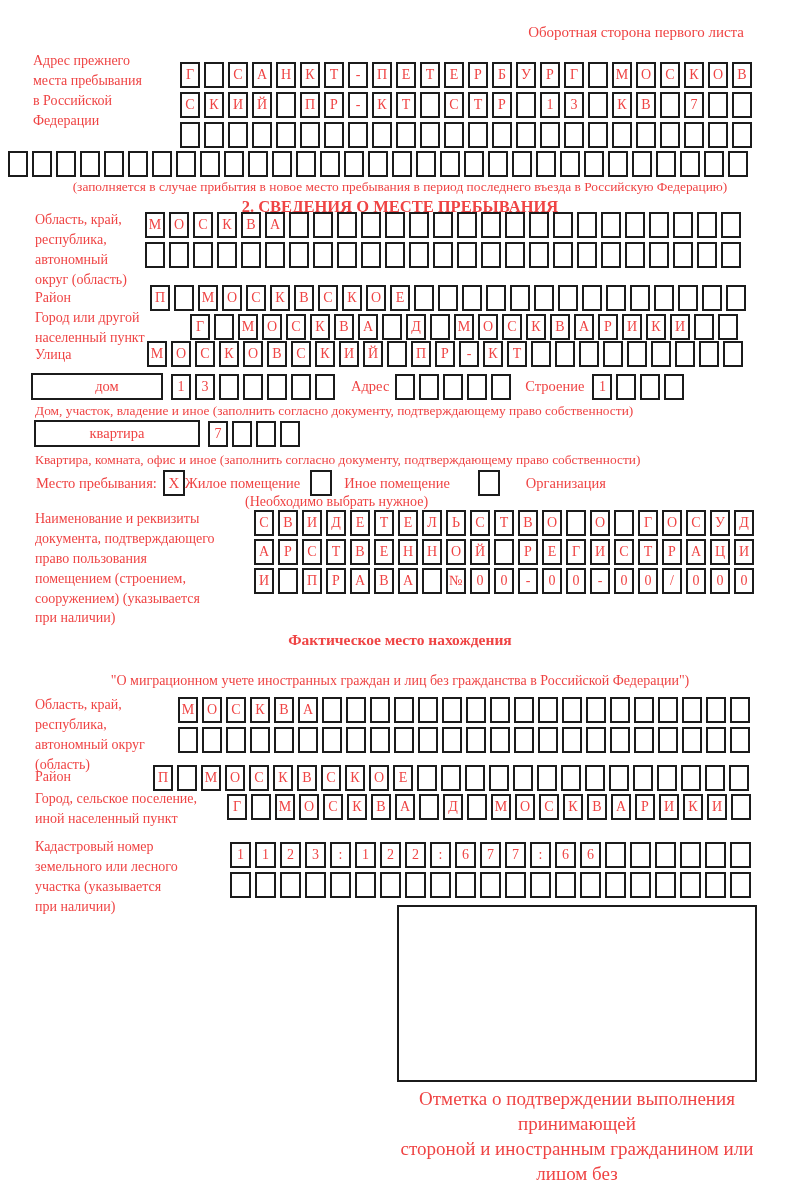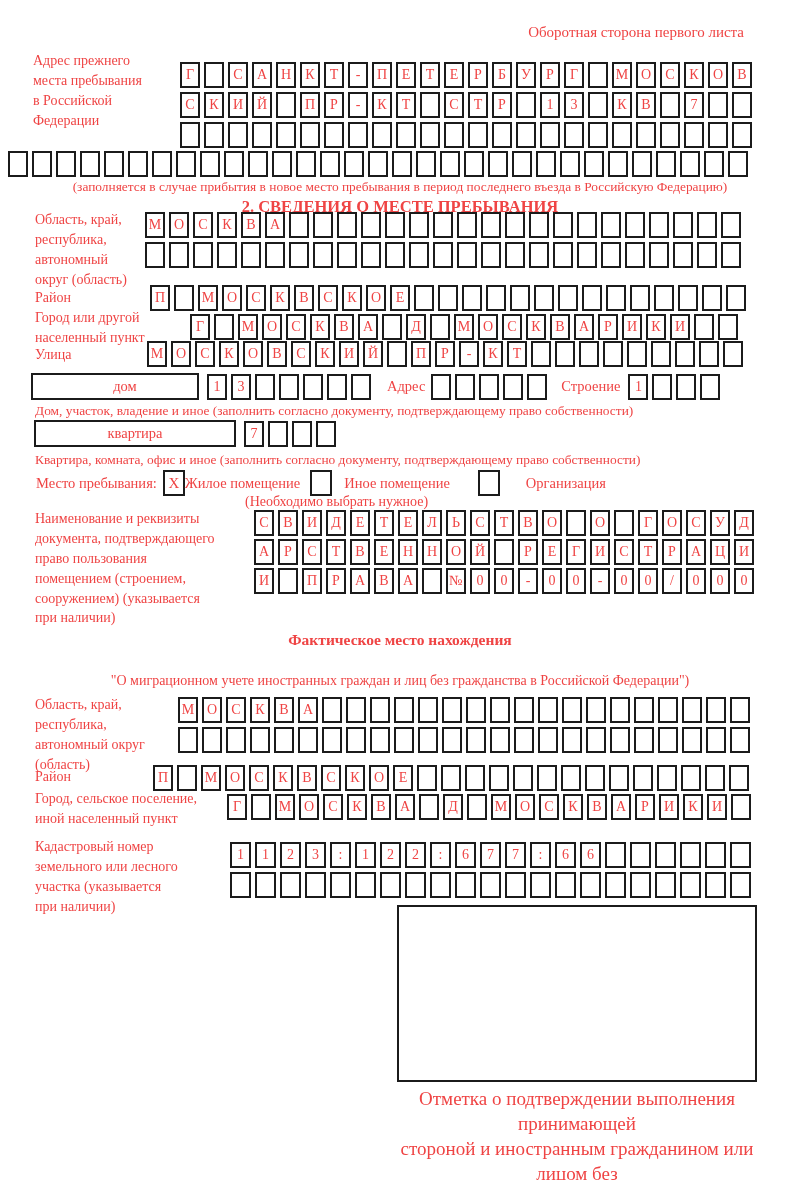--- a/index.html
+++ b/index.html
@@ -325,21 +325,21 @@
       <span class="cell"></span>
       <span class="cell"></span>
       <span class="cell"></span>
       <span class="cell"></span>
       <span class="cell"></span>
       <span class="cell"></span>
       <span class="cell"></span>
     </div>
 
   <div class="abs inline-row" style="top:373px; left:31px;">
-    <div class="rect" style="width:168px;padding-left:20px;">дом</div>
+    <div class="rect" style="width:132px;padding-left:20px;">дом</div>
     <div class="box-row" style="margin-left:8px;">
         <span class="cell">1</span>
         <span class="cell">3</span>
         <span class="cell"></span>
         <span class="cell"></span>
         <span class="cell"></span>
         <span class="cell"></span>
         <span class="cell"></span>
       </div>
     <div style="margin-left:16px;">Адрес</div>
@@ -354,21 +354,21 @@
     <div class="box-row" style="margin-left:8px;">
         <span class="cell">1</span>
         <span class="cell"></span>
         <span class="cell"></span>
         <span class="cell"></span>
       </div>
   </div>
   <div class="abs caption" style="top:403px; left:35px;">Дом, участок, владение и иное (заполнить согласно документу, подтверждающему право собственности)</div>
 
   <div class="abs inline-row" style="top:420px; left:34px;">
-    <div class="rect" style="width:202px;">квартира</div>
+    <div class="rect" style="width:166px;">квартира</div>
     <div class="box-row" style="margin-left:8px;">
         <span class="cell">7</span>
         <span class="cell"></span>
         <span class="cell"></span>
         <span class="cell"></span>
       </div>
   </div>
   <div class="abs caption" style="top:452px; left:35px;">Квартира, комната, офис и иное (заполнить согласно документу, подтверждающему право собственности)</div>
 
   <div class="abs inline-row" style="top:470px; left:36px;">

